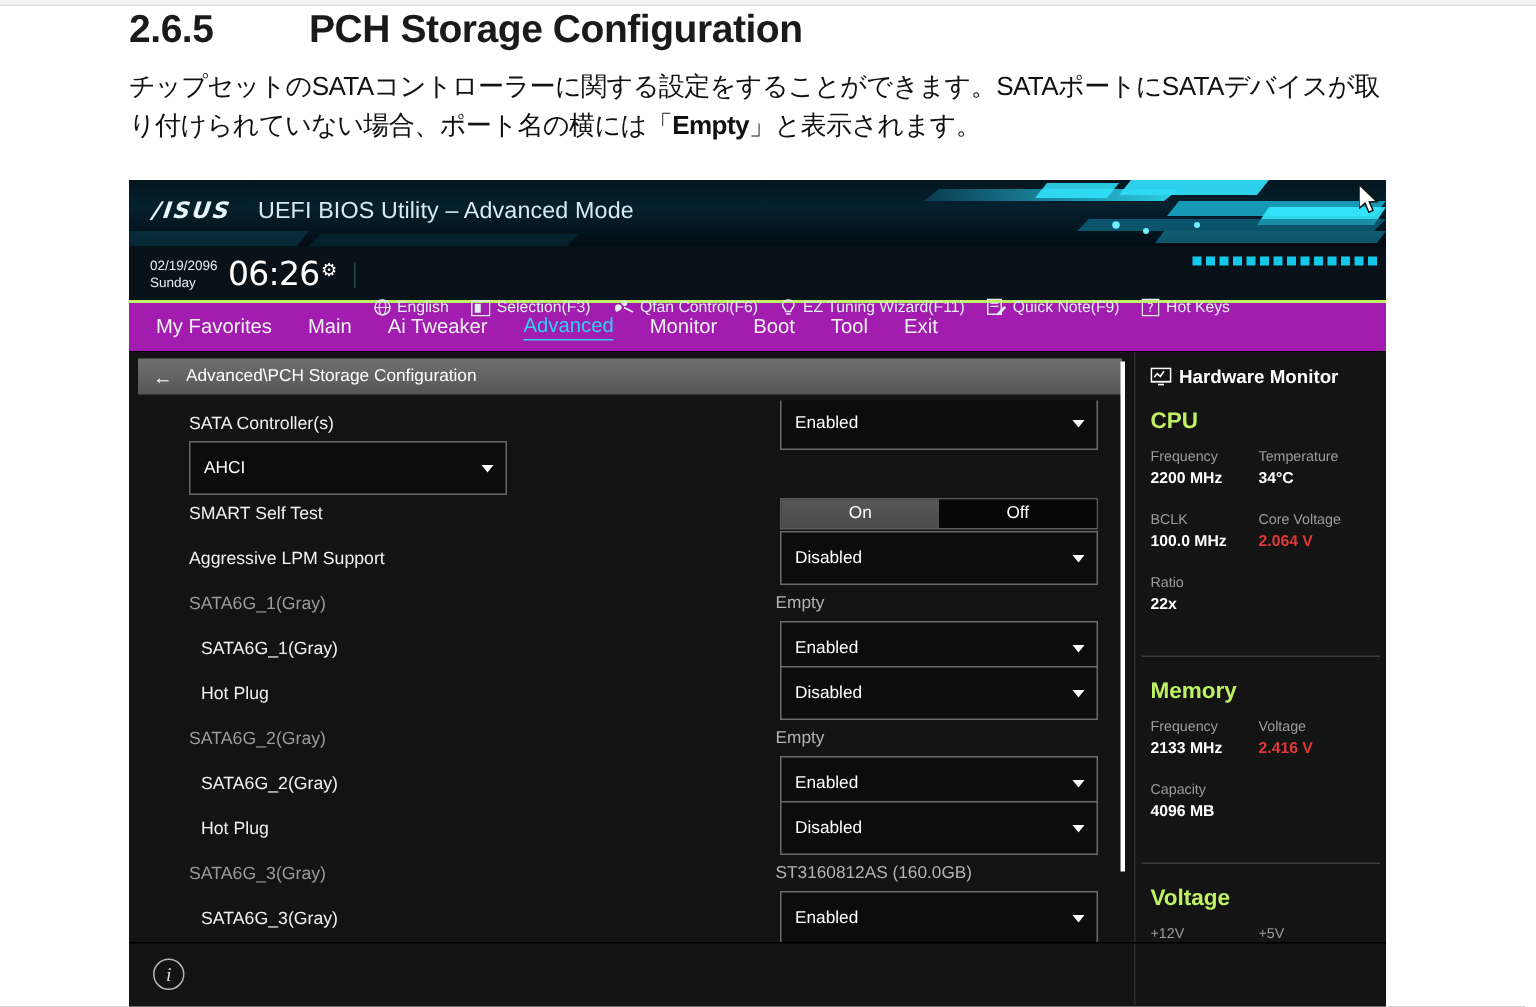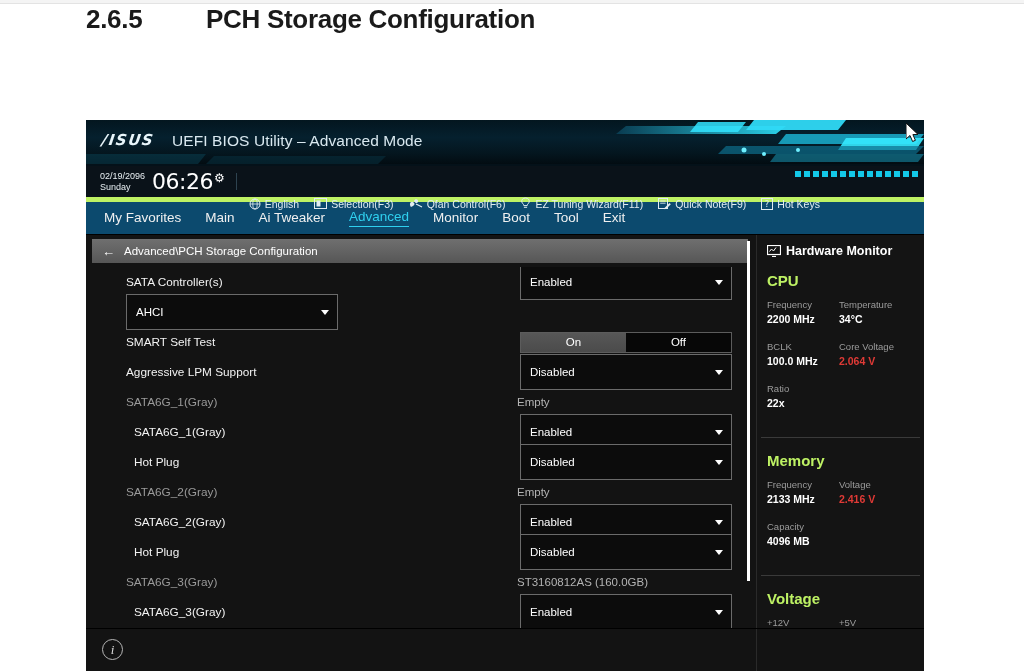--- a/index.html
+++ b/index.html
@@ -55,21 +55,21 @@
   }
   .bios-title {
     position: absolute; left: 86px; top: 12px;
     font-size: 15.5px; color: #d9e8ef; letter-spacing: 0.1px;
   }
 
   
   .infobar {
     position: relative; height: 36px; width: 100%;
     background: #0a1219;
-    border-bottom: 5px solid #bef264;
+    border-bottom: 2px solid #bef264;
     display: flex; align-items: center;
   }
   .datetime { display: flex; align-items: center; padding-left: 14px; }
   .dt-date { font-size: 9px; color: #e7eef2; line-height: 1.18; }
   .dt-clock {
     font-size: 22px; color: #ffffff; margin-left: 7px;
     font-weight: normal; letter-spacing: -0.5px;
     font-family: "DejaVu Sans", sans-serif;
   }
   .gear { margin-left: 1px; margin-top: -7px; color: #ffffff; font-size: 12px; }
@@ -77,21 +77,21 @@
   .tool-item {
     display: flex; align-items: center; gap: 4px;
     font-size: 10.5px; color: #e2ecf1; margin-right: 15px; white-space: nowrap; margin-top: 44px;
   }
   .tool-item svg { display: block; }
   .dotstrip { position: absolute; right: 6px; top: 5px; display: flex; gap: 3px; }
   .dotstrip i { width: 6px; height: 6px; background: #13c8e8; display: block; }
 
   
   .tabs {
-    height: 33px; background: #0c4a6e;
+    height: 33px; background: #a21caf;
     display: flex; align-items: center; padding-left: 18px;
     border-bottom: 1px solid #000;
   }
   .tab {
     font-size: 13.5px; color: #f0f0f0; margin-right: 24px;
     padding-bottom: 2px; white-space: nowrap;
   }
   .tab.active { color: #2fd0ef; border-bottom: 1px solid #2fd0ef; }
 
   
@@ -189,20 +189,23 @@
 <body>
 
 <div class="page">
 
   <div class="doc-topline"></div>
 
   <div class="doc-head">
     <div class="doc-h1">
       <span class="num">2.6.5</span>
       <span>PCH Storage Configuration</span>
+    </div>
+    <div class="doc-body">
+      <span>チップセットのSATAコントローラーに関する設定をすることができます。SATAポートにSATAデバ</span><span>イスが取り付けられていない場合、ポート名の横には「</span><b>Empty</b><span>」と表示されます。</span>
     </div>
   </div>
 
   <div class="bios">
 
     <div class="banner">
       <svg class="banner-deco" width="838" height="46" viewBox="0 0 838 46">
         <defs>
           <linearGradient id="gcy" x1="0" y1="0" x2="1" y2="0">
             <stop offset="0" stop-color="#0a3f55"></stop>

